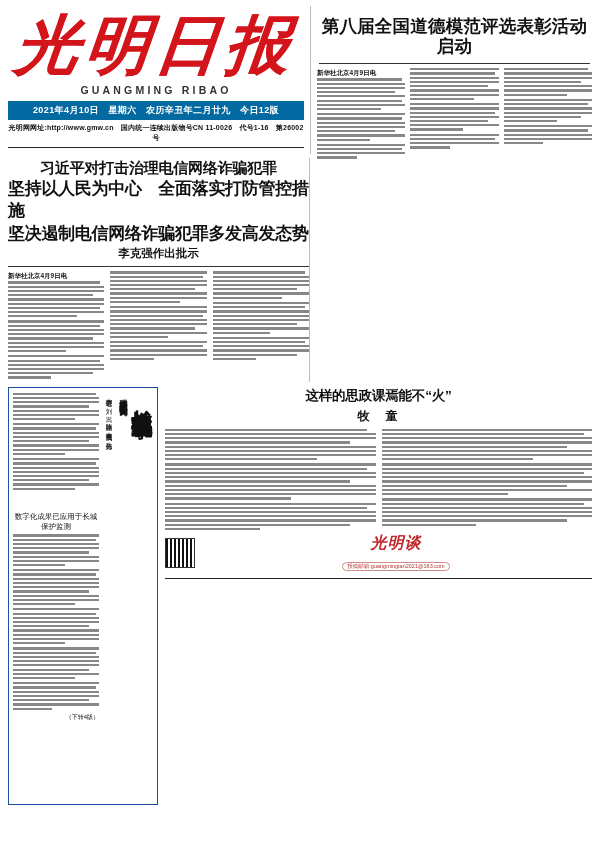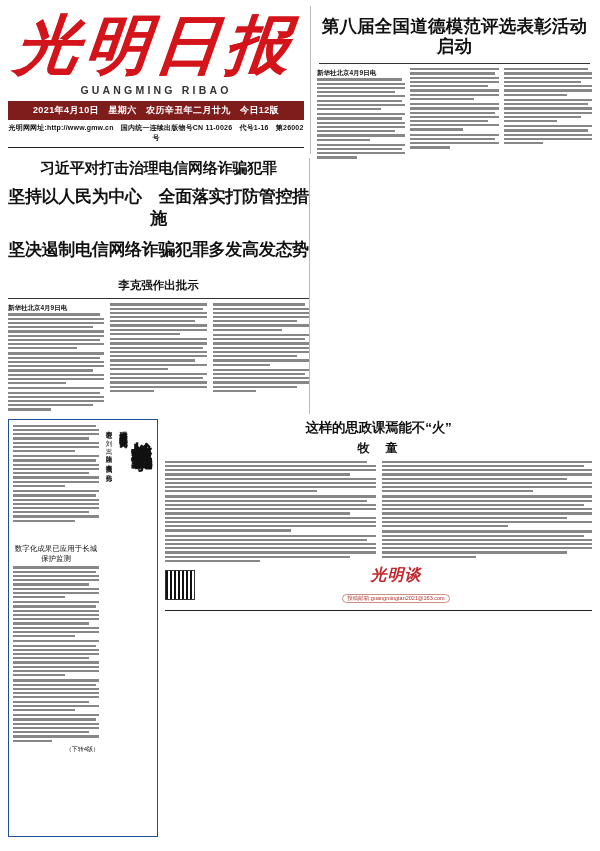--- a/index.html
+++ b/index.html
@@ -34,21 +34,21 @@
     text-align: center;
     font-size: 10.5px;
     letter-spacing: 3.2px;
     color: #333;
     margin-top: 6px;
     font-family: "Liberation Sans", sans-serif;
     font-weight: bold;
   }
   .mast-datebar {
     margin-top: 5px;
-    background: #7f1d1d;
+    background: #0369a1;
     color: #fff;
     font-size: 9px;
     font-weight: bold;
     text-align: center;
     padding: 3px 0 3px 0;
     letter-spacing: 0.4px;
     font-family: "Liberation Sans", sans-serif;
   }
   .mast-info {
     text-align: center;
@@ -83,25 +83,25 @@
 
   
   .lead-zone { display: flex; margin-top: 4px; }
   .lead-left { width: 302px; border-right: 1px solid #bbb; }
   .lead-h1 {
     font-size: 15px; font-weight: bold; line-height: 1.3; text-align: center;
     font-family: "Liberation Sans", sans-serif; letter-spacing: -0.2px;
   }
   .lead-h1.l2 { text-align: left; }
   .lead-h2 {
-    font-size: 17px; font-weight: bold; line-height: 1.35; text-align: center;
-    font-family: Liberation Sans, sans-serif; margin-top: 8px; letter-spacing: -0.3px;
+    font-size: 17px; font-weight: bold; line-height: 1.35; text-align: left;
+    font-family: Liberation Sans, sans-serif; margin-top: 0; letter-spacing: -0.3px;
   }
   .lead-h3 {
-    font-size: 11.5px; font-weight: bold; text-align: center; margin-top: 16px;
+    font-size: 11.5px; font-weight: bold; text-align: center; margin-top: 0;
     font-family: "Liberation Sans", sans-serif;
   }
   .lead-rule { border-bottom: 1px solid #333; margin: 5px 0 4px 0; }
   .lead-cols { display: flex; gap: 6px; }
   .lead-cols .col { flex: 1; }
 
   
   .photo-wrap { flex: 1; padding-left: 7px; }
   .photo {
     width: 100%; height: 258px; position: relative; overflow: hidden;

